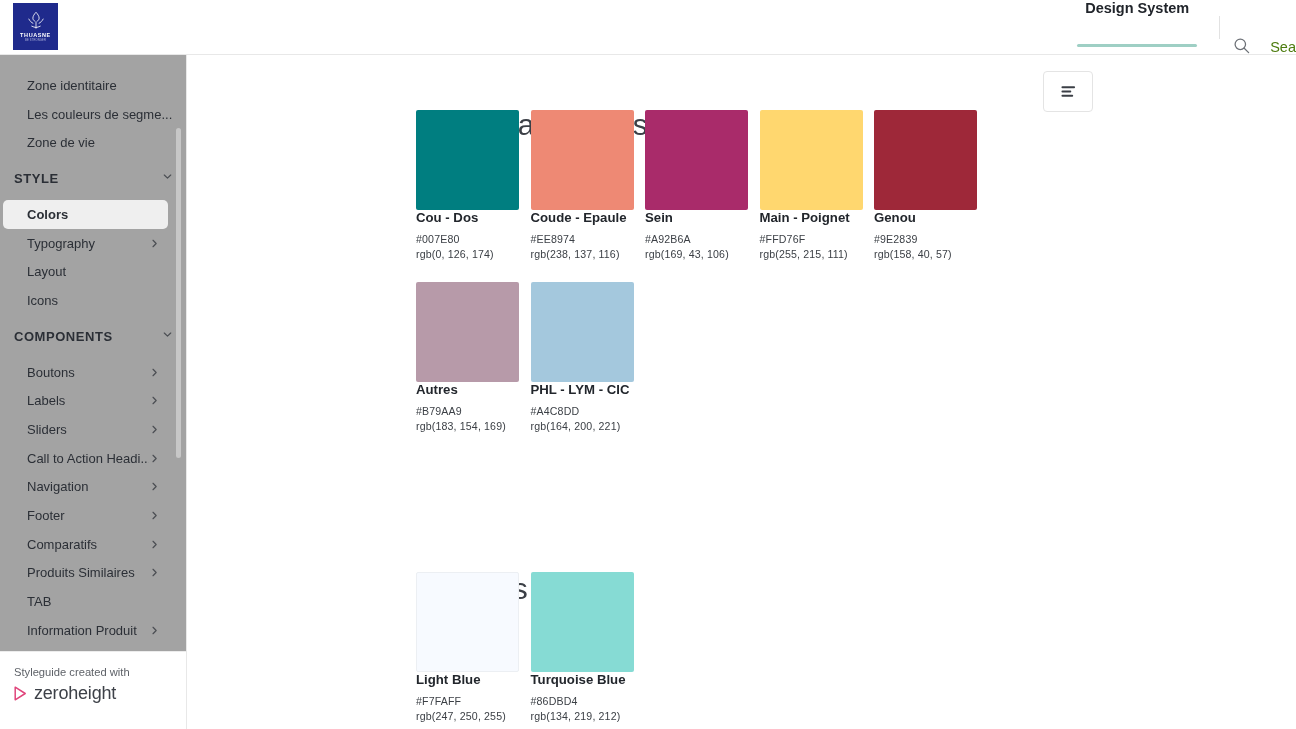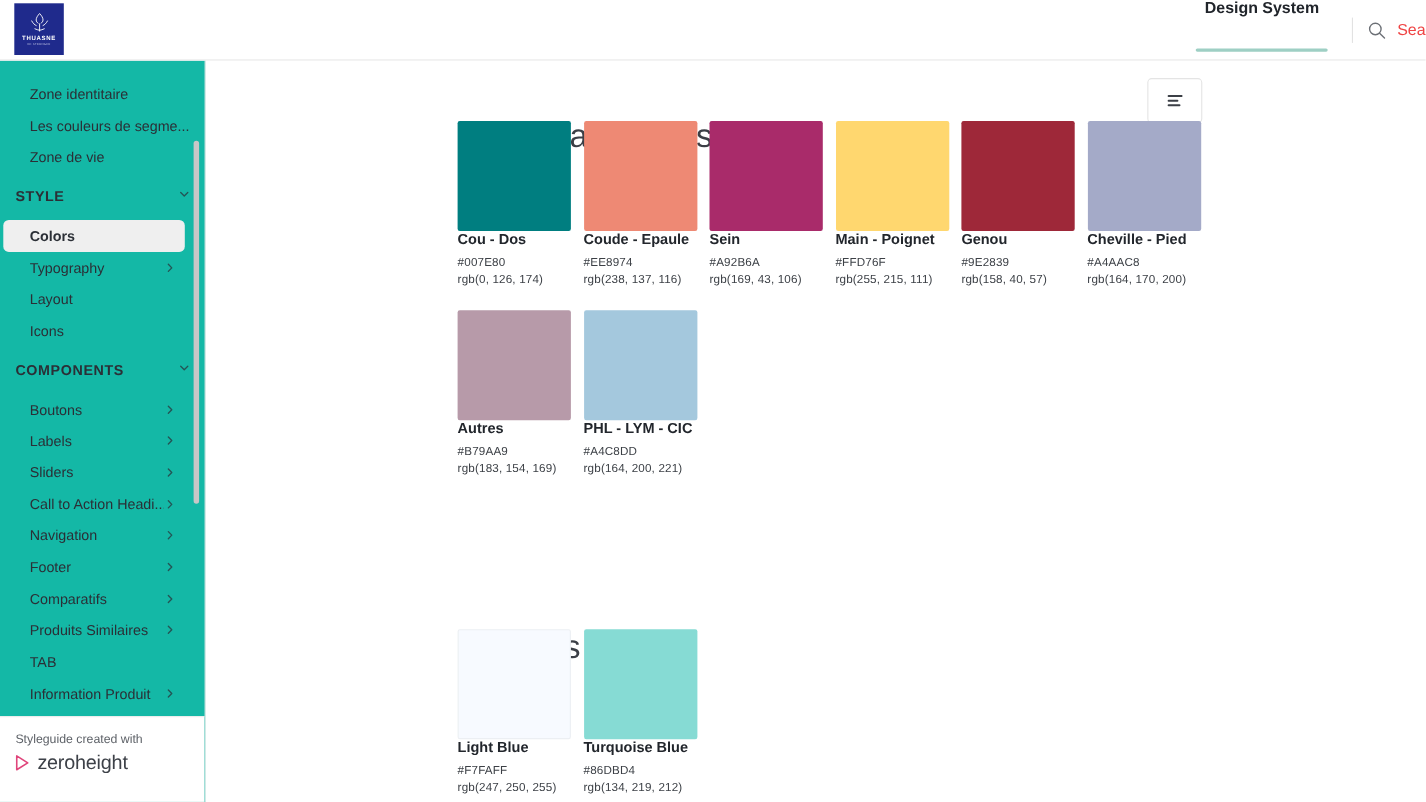--- a/index.html
+++ b/index.html
@@ -52,31 +52,31 @@
     content: ""; position: absolute;
     left: 8px; right: 8px; bottom: 8px; height: 3px;
     background: #9ecfc4;
     border-radius: 2px;
   }
   .tab-divider {
     width: 1px; background: #e2e2e2;
     margin: 16px 12px 16px 14px;
   }
   .search-zone {
-    display: flex; align-items: center; gap: 9px;
-    padding-right: 0; color: #ef4444; font-size: 14.5px;
+    display: flex; align-items: flex-end; gap: 19px;
+    padding-right: 0; color: #4d7c0f; font-size: 14.5px;
     cursor: text;
   }
   .search-ico { width: 19px; height: 19px; flex: none; }
 
   
   .sidebar {
     position: absolute; left: 0; top: 55px;
     width: 187px; height: 674px;
-    background: #14b8a6;
+    background: #a3a3a3;
     border-right: 1px solid #e8e8e8;
     overflow: hidden;
   }
   .side-scroll {
     position: absolute; left: 0; top: 0;
     width: 187px; height: 597px;
     overflow: hidden;
   }
   .side-inner { padding-top: 16px; }
 
@@ -372,26 +372,20 @@
         <div class="sw-name">Main - Poignet</div>
         <div class="sw-hex">#FFD76F</div>
         <div class="sw-rgb">rgb(255, 215, 111)</div>
       </div>
       <div class="swatch">
         <div class="sw-chip" style="background: rgb(158, 40, 57);"></div>
         <div class="sw-name">Genou</div>
         <div class="sw-hex">#9E2839</div>
         <div class="sw-rgb">rgb(158, 40, 57)</div>
       </div>
-      <div class="swatch">
-        <div class="sw-chip" style="background: rgb(164, 170, 200);"></div>
-        <div class="sw-name">Cheville - Pied</div>
-        <div class="sw-hex">#A4AAC8</div>
-        <div class="sw-rgb">rgb(164, 170, 200)</div>
-      </div>
     </div>
   <div class="swatch-grid grid-secondary-2">
       <div class="swatch">
         <div class="sw-chip" style="background: rgb(183, 154, 169);"></div>
         <div class="sw-name">Autres</div>
         <div class="sw-hex">#B79AA9</div>
         <div class="sw-rgb">rgb(183, 154, 169)</div>
       </div>
       <div class="swatch">
         <div class="sw-chip" style="background: rgb(164, 200, 221);"></div>

